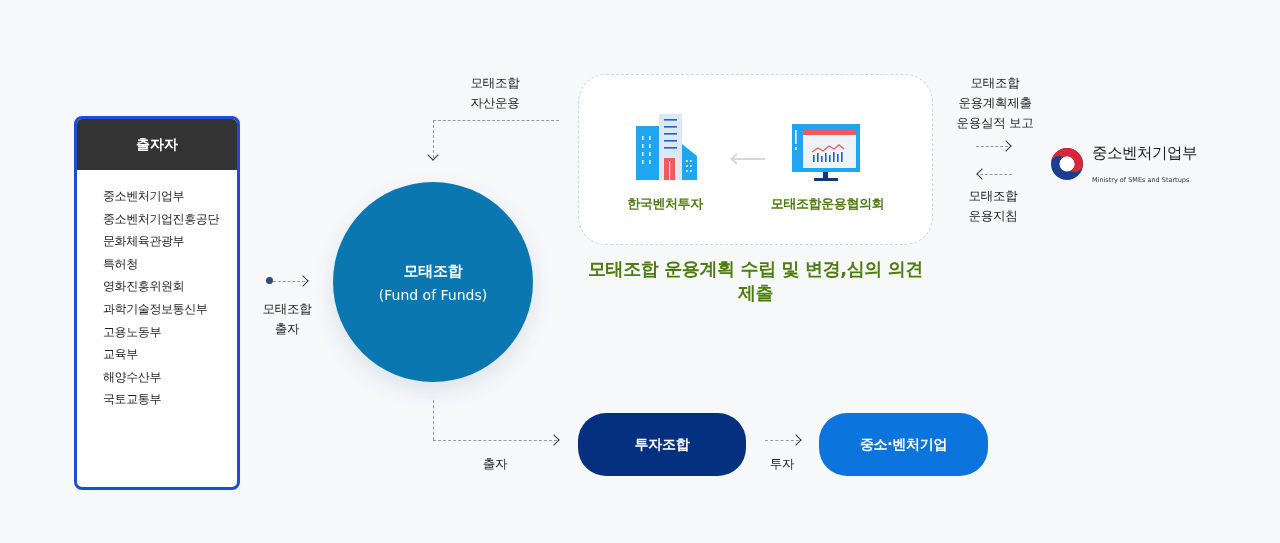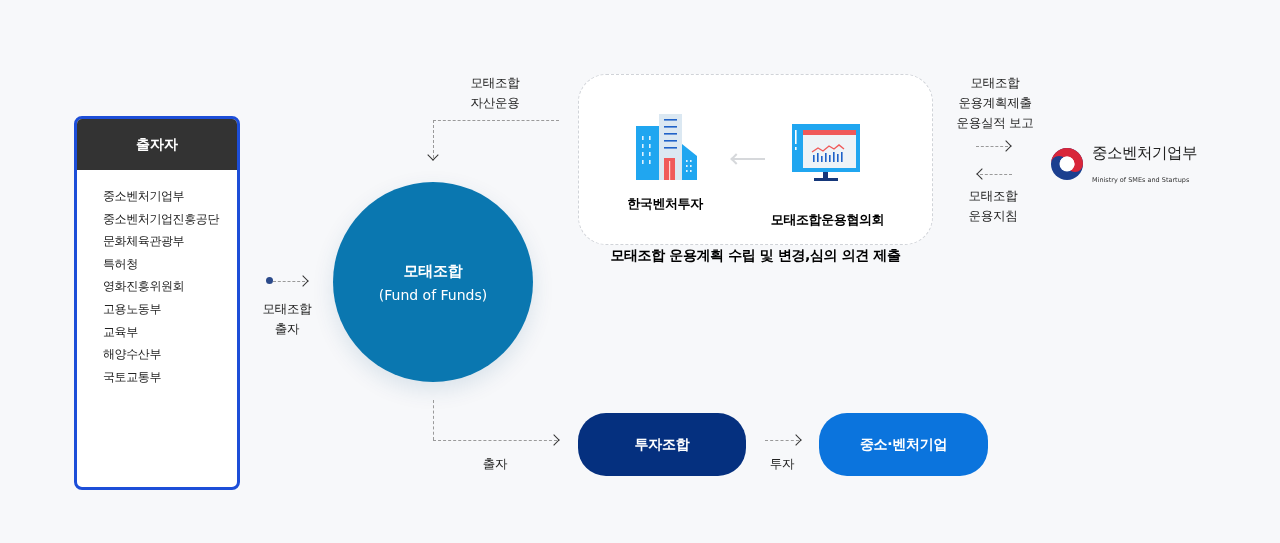--- a/index.html
+++ b/index.html
@@ -45,21 +45,21 @@
     box-shadow: 0 8px 22px rgba(10,70,120,0.12);
   }
   .fof-title { font-weight: bold; font-size: 15px; margin-bottom: 6px; letter-spacing: -0.3px; }
   .fof-sub { font-size: 14px; }
 
   
   .group-box {
     left: 578px; top: 74px; width: 355px; height: 171px;
     border: 1px dashed #d0d3d8; border-radius: 28px; background: #ffffff;
   }
-  .org-label { font-size: 13px; font-weight: bold; color: #000000; text-align: center; letter-spacing: -0.4px; }
+  .org-label { font-size: 13px; font-weight: bold; color: #4d7c0f; text-align: center; letter-spacing: -0.4px; }
   .gray-arrow { width: 32px; height: 2px; background: #d6d8db; }
   .gray-arrow::before {
     content: ""; position: absolute; left: -1px; top: -3px; width: 6px; height: 6px;
     border-left: 2px solid #d6d8db; border-bottom: 2px solid #d6d8db; transform: rotate(45deg);
   }
 
   
   .pill {
     height: 63px; border-radius: 28px; color: #fff; font-weight: bold; font-size: 14px;
     display: flex; align-items: center; justify-content: center; letter-spacing: -0.3px;
@@ -75,20 +75,21 @@
 <body>
 
 <div class="abs investors">
   <div class="investors-head">출자자</div>
   <ul class="investors-list">
     <li>중소벤처기업부</li>
     <li>중소벤처기업진흥공단</li>
     <li>문화체육관광부</li>
     <li>특허청</li>
     <li>영화진흥위원회</li>
+    <li>과학기술정보통신부</li>
     <li>고용노동부</li>
     <li>교육부</li>
     <li>해양수산부</li>
     <li>국토교통부</li>
   </ul>
 </div>
 
 <div class="abs dot" style="left:266px; top:277px;"></div>
 <div class="abs dash-h" style="left:273px; top:281px; width:32px;"></div>
 <div class="abs arrow-r" style="left:299px; top:277px;"></div>
@@ -157,23 +158,23 @@
     <rect x="31" y="34" width="1.6" height="6"></rect>
     <rect x="35" y="31" width="1.6" height="9"></rect>
     <rect x="39" y="33" width="1.6" height="7"></rect>
     <rect x="43" y="30" width="1.6" height="10"></rect>
     <rect x="47" y="32" width="1.6" height="8"></rect>
     <rect x="51" y="30" width="1.6" height="10"></rect>
   </g>
   <rect x="33" y="50" width="5" height="6" fill="#15377a"></rect>
   <rect x="24" y="56" width="24" height="3" fill="#15377a"></rect>
 </svg>
-<div class="abs org-label" style="left:760px; top:195px; width:135px;margin-top:16px;">모태조합운용협의회</div>
-
-<div class="abs org-label" style="left:578px; top:247px; width:355px; font-size:14px;">모태조합 운용계획 수립 및 변경,심의 의견 제출</div>
+<div class="abs org-label" style="left:760px; top:195px; width:135px;">모태조합운용협의회</div>
+
+<div class="abs org-label" style="left:578px; top:257px; width:355px; font-size:18px;">모태조합 운용계획 수립 및 변경,심의 의견 제출</div>
 
 <div class="abs txt" style="left:945px; top:73px; width:100px;">
   <div>모태조합</div>
   <div>운용계획제출</div>
   <div>운용실적 보고</div>
 </div>
 <div class="abs dash-h" style="left:976px; top:146px; width:32px;"></div>
 <div class="abs arrow-r" style="left:1002px; top:142px;"></div>
 <div class="abs dash-h" style="left:980px; top:174px; width:32px;"></div>
 <div class="abs arrow-l" style="left:978px; top:170px;"></div>

